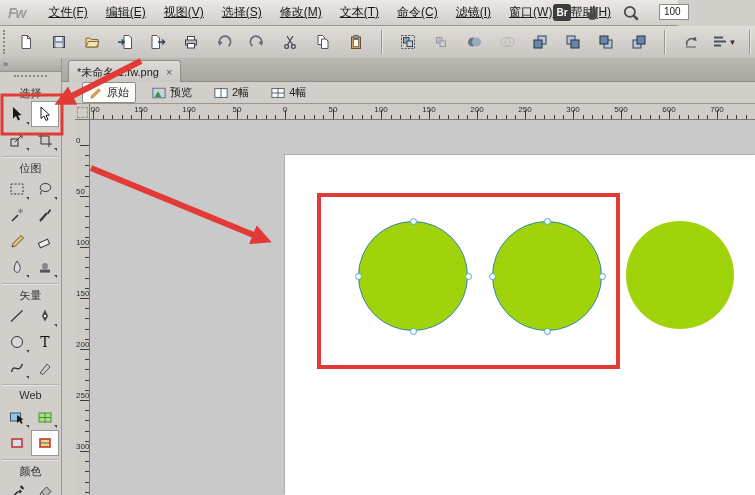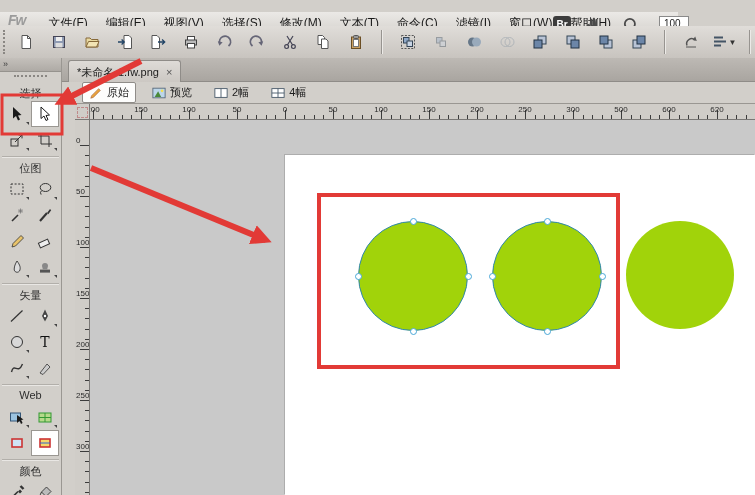--- a/index.html
+++ b/index.html
@@ -2,23 +2,23 @@
 <html><head>
 <meta charset="utf-8">
 <style>
   html,body{margin:0;padding:0;}
   #stage{position:relative;width:755px;height:495px;overflow:hidden;
          font-family:"Liberation Sans","DejaVu Sans",sans-serif;
          background:#d2cfca;-webkit-user-select:none;user-select:none;}
   
   #menubar{position:absolute;left:0;top:0;width:678px;height:25px;
            background:linear-gradient(#ebe9e6,#d2cfca);border-bottom:1px solid #9a9792;
-           display:flex;margin-top:12px;}
+           display:flex;align-items:center;}
   #fw-logo{font-weight:bold;font-style:italic;font-size:14px;color:#9b9b9b;margin:0 14px 0 8px;letter-spacing:-1px;}
-  .menu-item{font-size:12px;color:#1a1a1a;padding:3px 9px;white-space:nowrap;cursor:default;}
+  .menu-item{font-size:12px;color:#1a1a1a;padding:3px 9px;white-space:nowrap;cursor:default;text-decoration:underline;}
   #menubar-right{position:absolute;right:0;top:0;height:25px;width:130px;}
   #br-badge{position:absolute;left:5px;top:4px;width:18px;height:17px;background:#3c3c3c;color:#fff;
             font-size:10px;font-weight:bold;border-radius:3px;display:flex;align-items:center;justify-content:center;}
   .mb-icon{position:absolute;top:4px;width:18px;height:18px;}
   #zoom-box{position:absolute;left:111px;top:4px;width:30px;height:16px;background:#fff;border:1px solid #8a8a8a;
             font-size:10px;color:#222;padding:1px 0 0 4px;box-sizing:border-box;}
   
   #toolbar{position:absolute;left:0;top:26px;width:755px;height:32px;
            background:linear-gradient(#e0ddd9,#c8c4bf);border-bottom:1px solid #8f8c88;
            display:flex;align-items:center;overflow:hidden;}
@@ -530,21 +530,21 @@
       <div class="htick" style="left: 550.2px; height: 4px;"></div>
       <div class="htick" style="left: 559.8px; height: 4px;"></div>
       <div class="htick" style="left: 569.4px; height: 4px;"></div>
       <div class="htick" style="left: 579px; height: 9px;"></div>
       <div class="hlab" style="left: 579px;">600</div>
       <div class="htick" style="left: 588.6px; height: 4px;"></div>
       <div class="htick" style="left: 598.2px; height: 4px;"></div>
       <div class="htick" style="left: 607.8px; height: 4px;"></div>
       <div class="htick" style="left: 617.4px; height: 4px;"></div>
       <div class="htick" style="left: 627px; height: 9px;"></div>
-      <div class="hlab" style="left: 627px;">620</div>
+      <div class="hlab" style="left: 627px;">700</div>
       <div class="htick" style="left: 636.6px; height: 4px;"></div>
       <div class="htick" style="left: 646.2px; height: 4px;"></div>
       <div class="htick" style="left: 655.8px; height: 4px;"></div>
     </div>
   <div id="vruler">
       <div class="vtick" style="top: 25px; width: 9px;"></div>
       <div class="vlab" style="top: 16px;">0</div>
       <div class="vtick" style="top: 35.2px; width: 4px;"></div>
       <div class="vtick" style="top: 45.4px; width: 4px;"></div>
       <div class="vtick" style="top: 55.6px; width: 4px;"></div>

